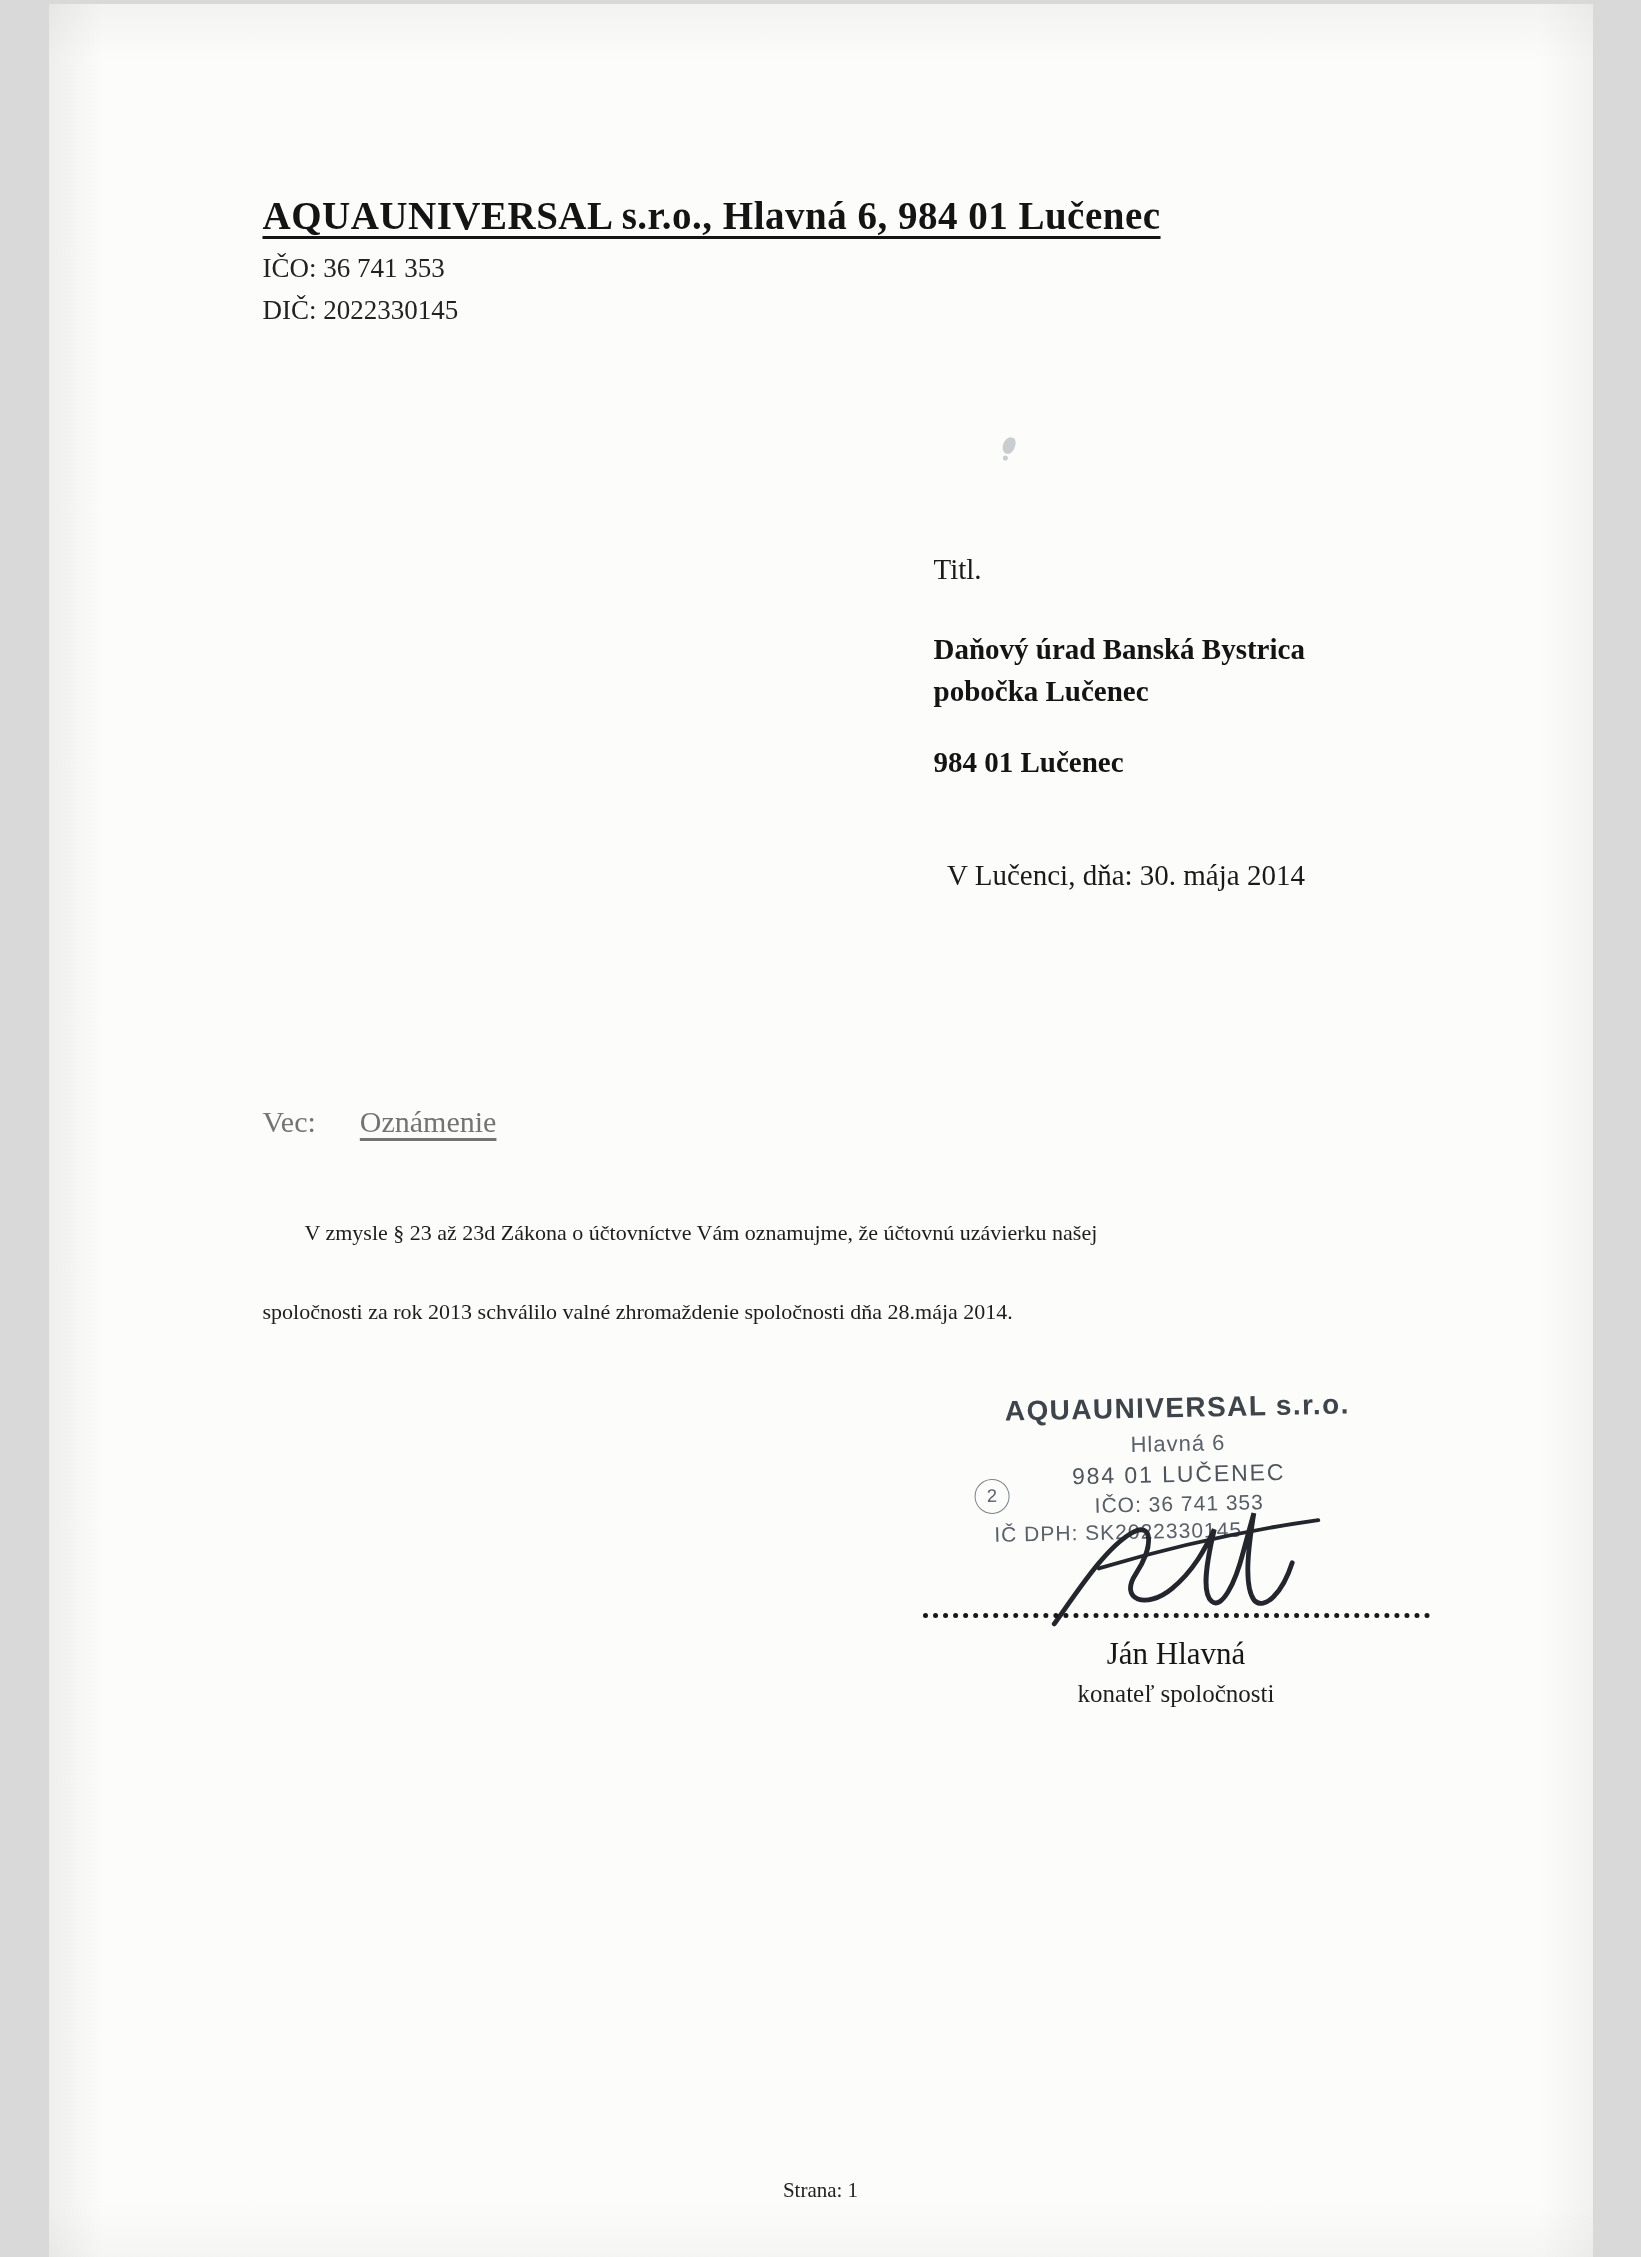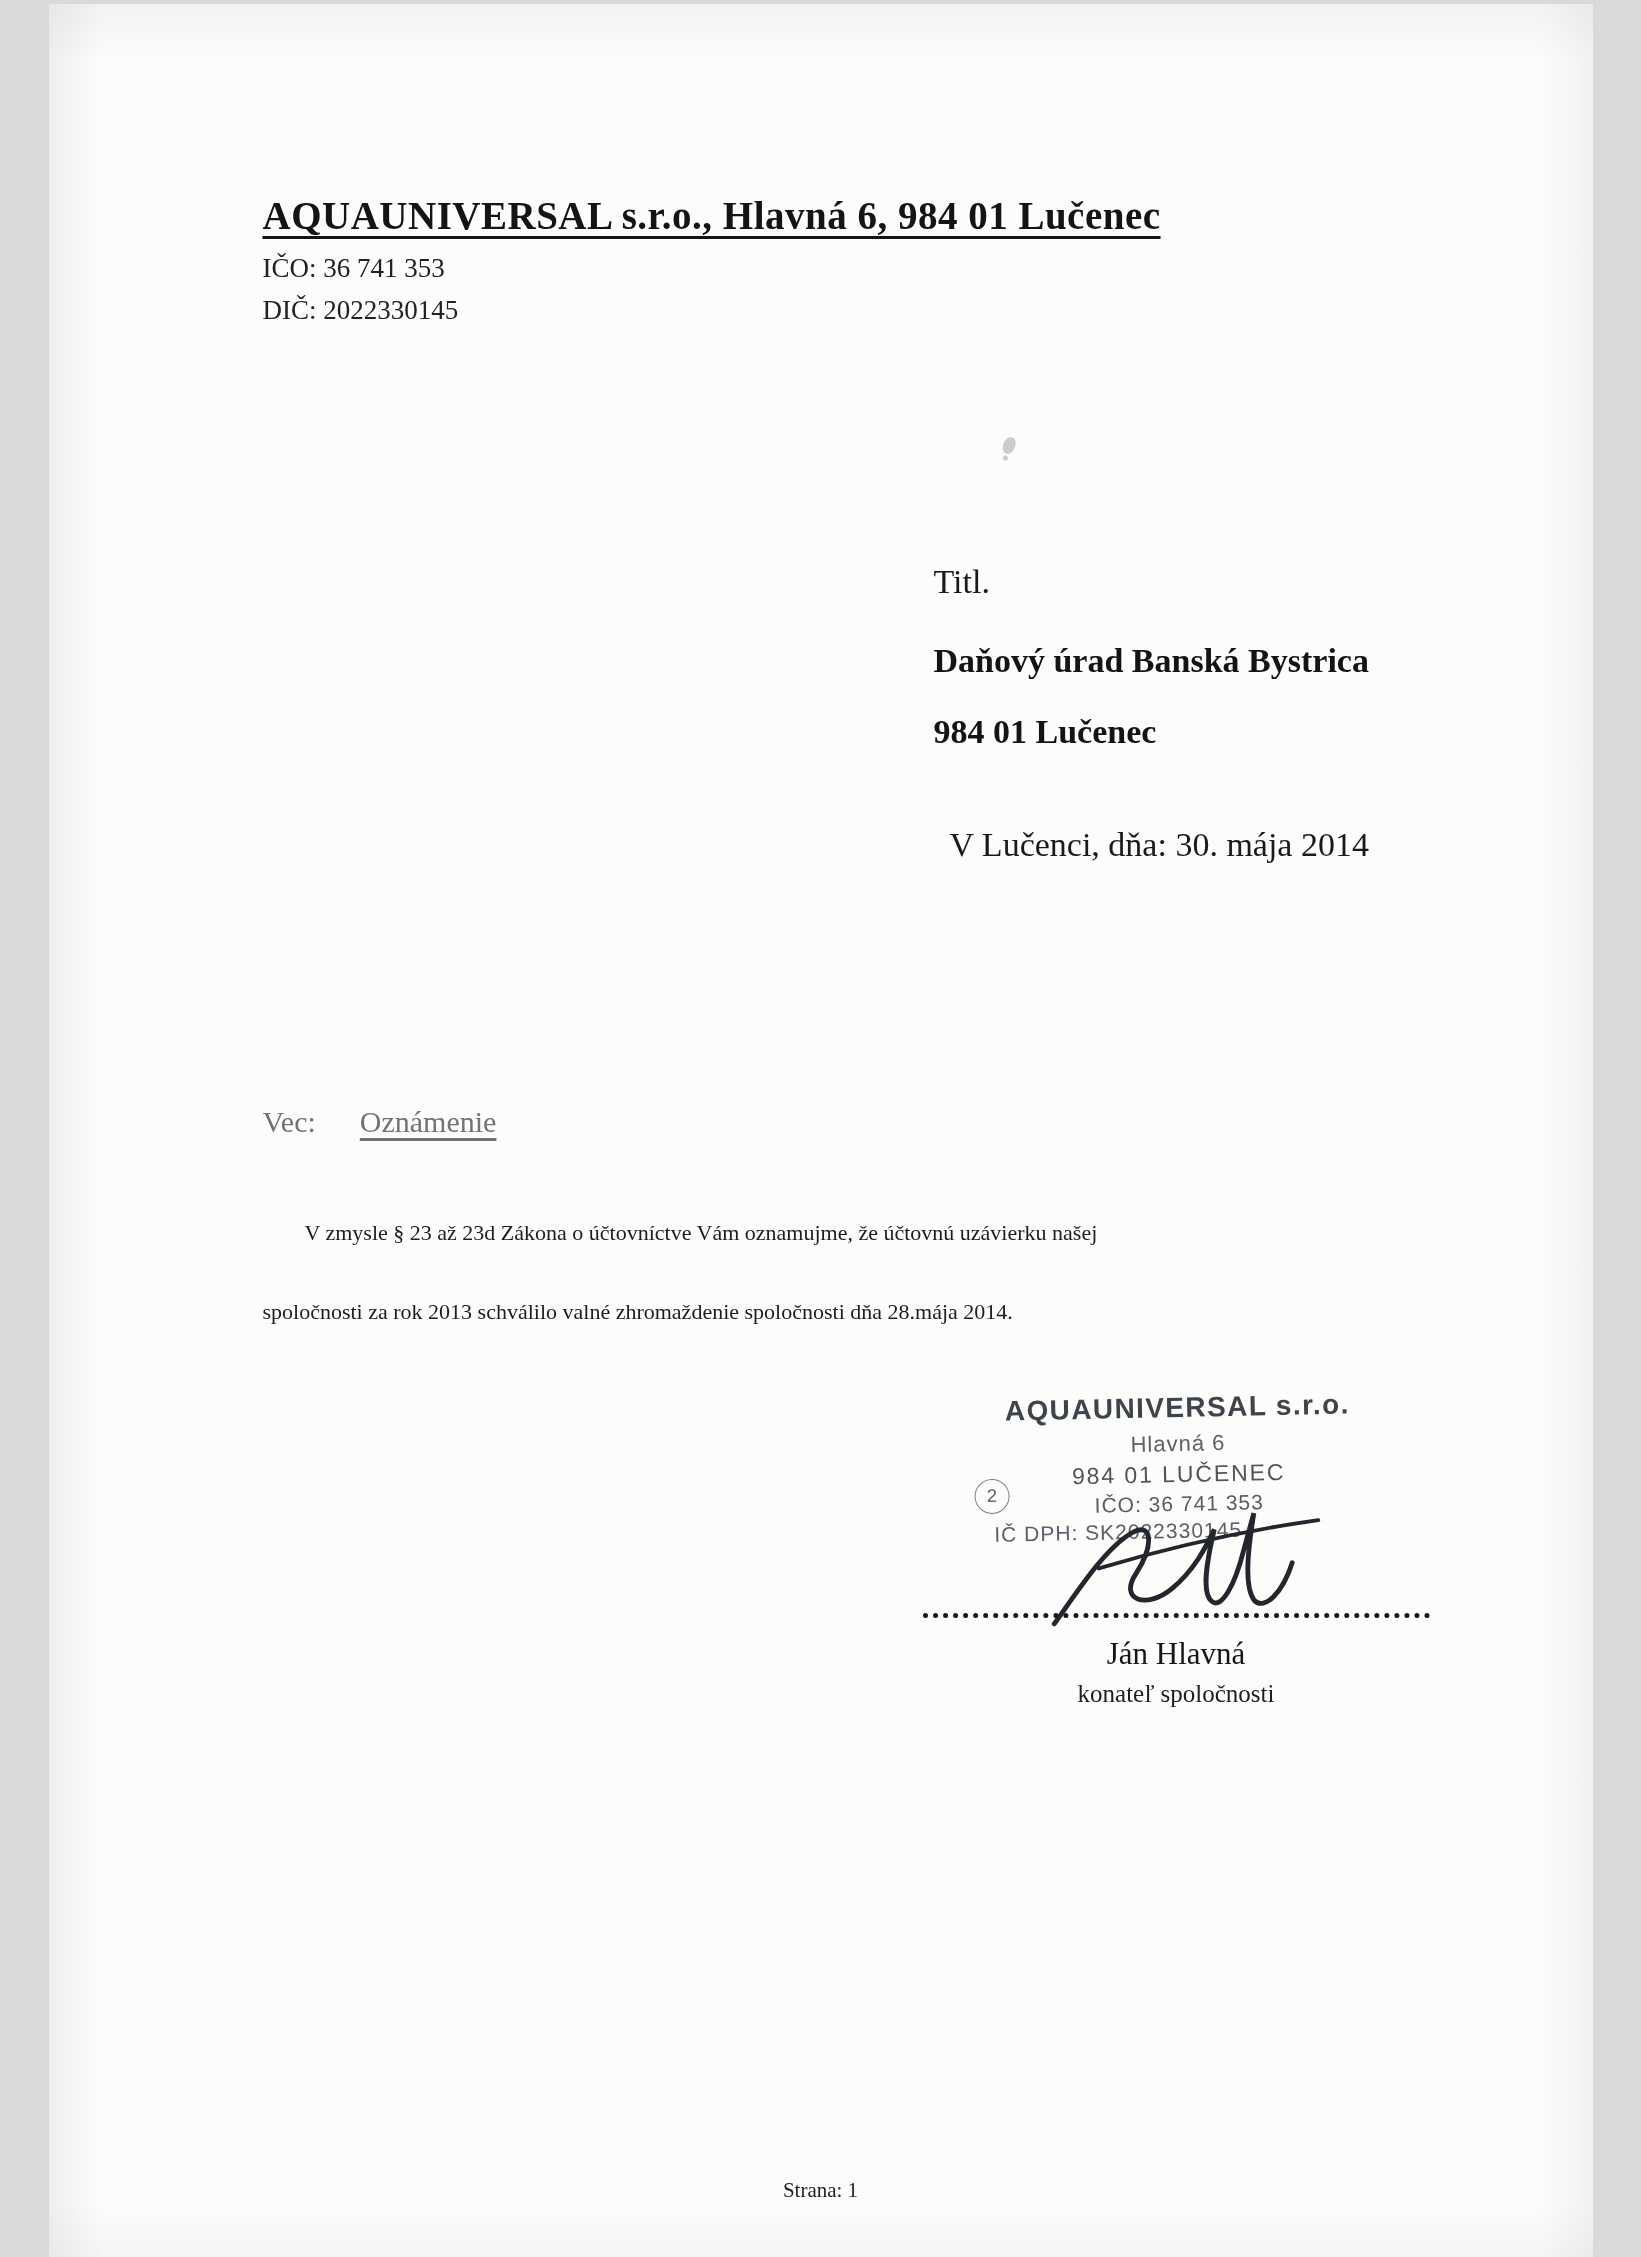--- a/index.html
+++ b/index.html
@@ -38,21 +38,21 @@
     position:absolute; left:954px; top:433px; width:11.6px; height:17.4px;
     background:#9aa0a6; opacity:.5; border-radius:60% 40% 55% 45%;
     transform:rotate(14deg);
   }
   .smudge::after{
     content:""; position:absolute; left:2.9px; top:19.3px; width:4.8px; height:4.8px;
     background:#9aa0a6; border-radius:50%;
   }
 
   
-  .recipient { position:absolute; left:885px; top:560px; font-size:34px; }
+  .recipient { position:absolute; left:885px; top:548px; font-size:29px; }
   .recipient .titl { line-height:35px; }
   .recipient .r1 { margin-top:41px; font-weight:bold; line-height:42px; color:#141414; }
   .recipient .r2 { font-weight:bold; line-height:42px; color:#141414; }
   .recipient .postal { margin-top:29px; font-weight:bold; line-height:42px; color:#141414; }
   .recipient .dateline { margin-top:71px; line-height:42px;text-align:right; }
 
   
   .subject { position:absolute; left:214px; top:1101px; font-size:30px; font-weight:normal; color:#737373; }
   .subject .subject-value {
     margin-left:44px;
@@ -109,20 +109,21 @@
     <h1 class="sender-title">AQUAUNIVERSAL s.r.o., Hlavná 6, 984 01 Lučenec</h1>
     <div class="sender-line">IČO: 36 741 353</div>
     <div class="sender-line">DIČ: 2022330145</div>
   </header>
 
   <div class="smudge"></div>
 
   <section class="recipient">
     <div class="titl">Titl.</div>
     <div class="r1">Daňový úrad Banská Bystrica</div>
+    <div class="r2">pobočka Lučenec</div>
     <div class="postal">984 01 Lučenec</div>
     <div class="dateline">V Lučenci, dňa: 30. mája 2014</div>
   </section>
 
   <div class="subject">
     <span>Vec:</span><span class="subject-value">Oznámenie</span>
   </div>
 
   <p class="body-line l1">V zmysle § 23 až 23d  Zákona o účtovníctve Vám oznamujme, že účtovnú uzávierku našej</p>
   <p class="body-line l2">spoločnosti za rok 2013 schválilo valné zhromaždenie spoločnosti dňa 28.mája 2014.</p>

